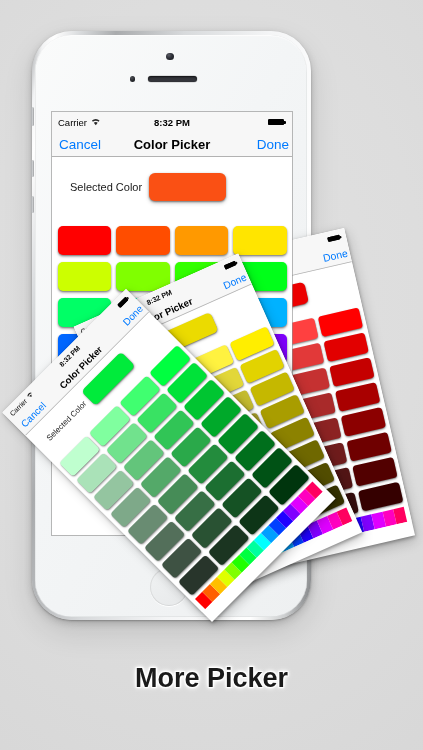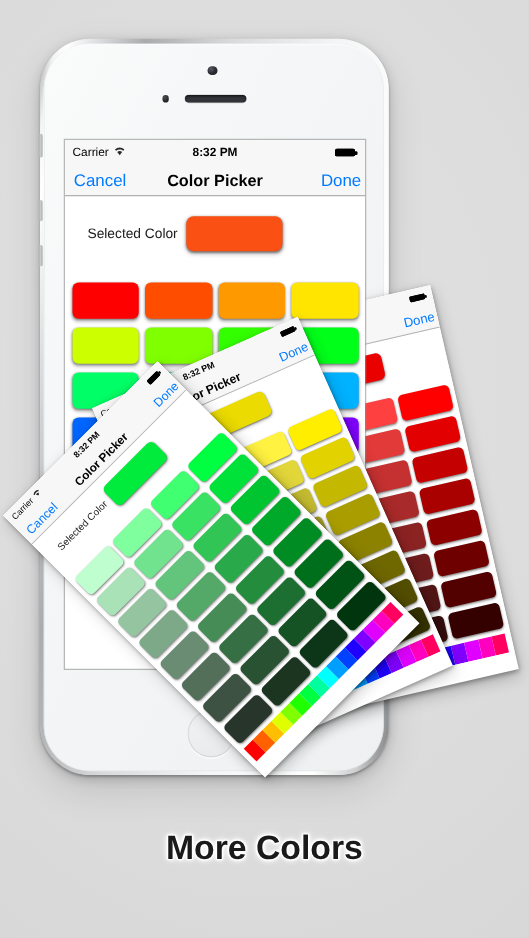--- a/index.html
+++ b/index.html
@@ -376,14 +376,14 @@
             <i style="background: rgb(32, 0, 255); height: 20px;"></i>
             <i style="background: rgb(128, 0, 255); height: 20px;"></i>
             <i style="background: rgb(223, 0, 255); height: 20px;"></i>
             <i style="background: rgb(255, 0, 191); height: 20px;"></i>
             <i style="background: rgb(255, 0, 96); height: 20px;"></i>
           </div>
         </div>
       </div>
     </div>
 
-  <div class="tagline">More Colors</div>
+  <div class="tagline">More Picker</div>
 </div>
 
 </body></html>

